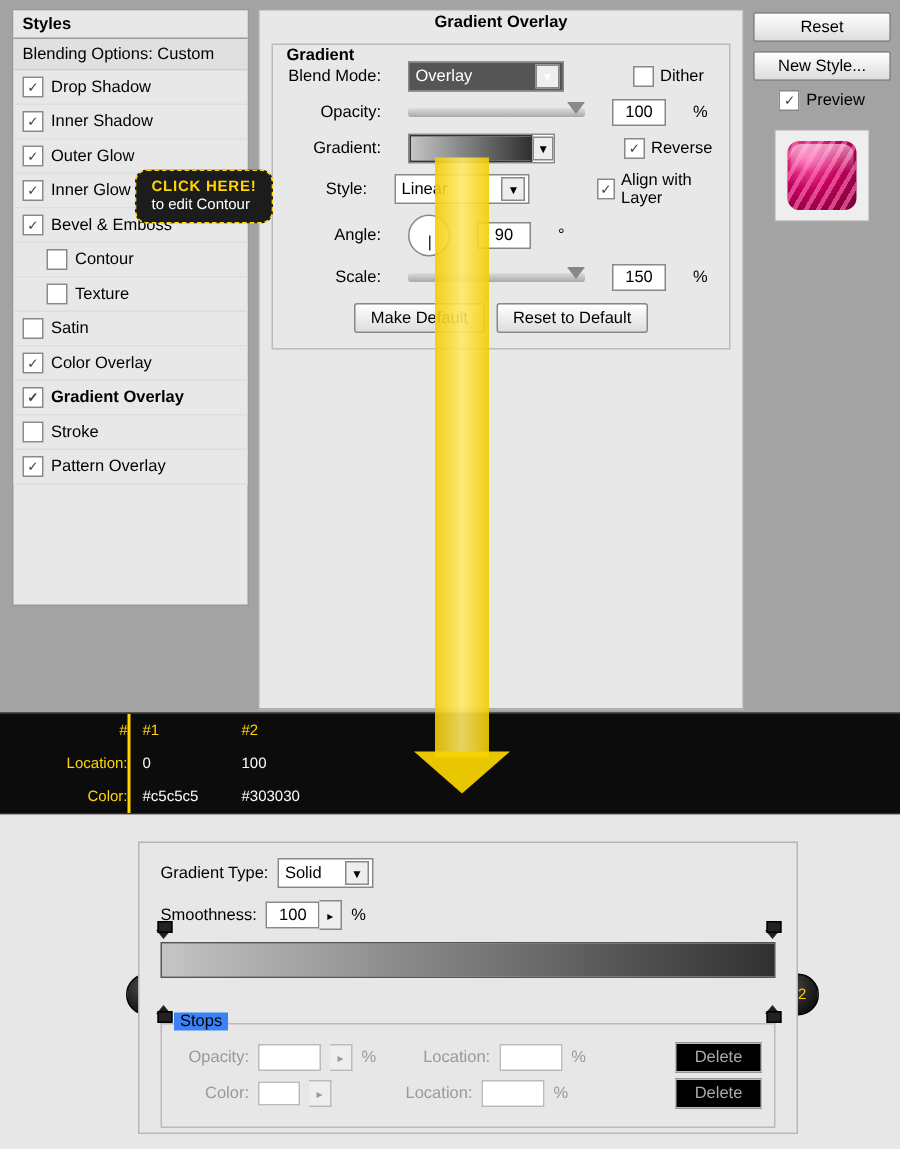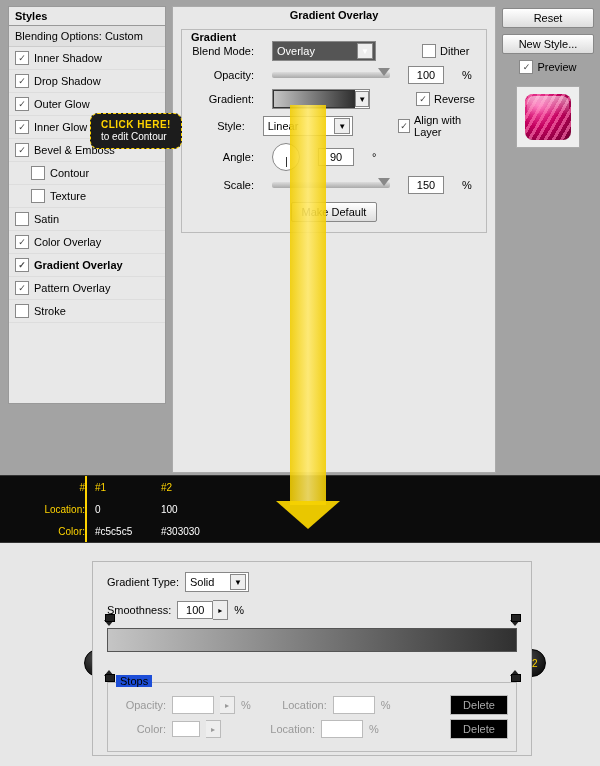--- a/index.html
+++ b/index.html
@@ -86,46 +86,46 @@
 .stop-bot{position:absolute;bottom:-8px;width:10px;height:10px}
 .stop-bot::before{content:"";position:absolute;left:0;bottom:0;width:0;height:0;border-left:5px solid transparent;border-right:5px solid transparent;border-bottom:6px solid #222}
 .stop-bot::after{content:"";position:absolute;left:1px;bottom:-6px;width:8px;height:6px;background:#222;border:1px solid #000}
 
 
 .marker{position:absolute;width:26px;height:26px;border-radius:50%;background:radial-gradient(circle at 35% 30%,#444,#000);color:#ffd400;font-size:10px;display:flex;align-items:center;justify-content:center;border:1px solid #000}
 .mk1{left:84px;top:106px}
 .mk2{left:518px;top:106px}
 
 .stops-fs{border:1px solid #bbb;padding:8px;position:relative;margin-top:14px}
-.stops-lg{position:absolute;top:-8px;left:8px;background:#1d4ed8;padding:0 4px}
+.stops-lg{position:absolute;top:-8px;left:8px;background:#3b82f6;padding:0 4px}
 .sf-row{display:flex;align-items:center;gap:6px;margin:4px 0;color:#999}
 .sf-lbl{width:50px;text-align:right}
 .sf-box{width:40px;height:16px;border:1px solid #bbb;background:#fff}
 .sf-mini{width:14px;height:16px;background:#eee;border:1px solid #bbb;border-left:none;font-size:8px;display:flex;align-items:center;justify-content:center}
 .sf-del{width:56px;height:18px;border:1px solid #bbb;background:#000000;text-align:center;line-height:18px;color:#aaa;margin-left:auto}
 .sf-swatch{width:26px;height:14px;border:1px solid #bbb;background:#fff}
 </style>
 </head>
 <body>
 
 <div class="wrap">
 
   <div class="top">
 
     <div class="styles">
       <div class="styles-hdr">Styles</div>
       <div class="styles-opt">Blending Options: Custom</div>
       <div id="styles-list">
           <div class="styles-row">
             <span class="cbx on"></span>
+            <span>Drop Shadow</span>
+          </div>
+          <div class="styles-row">
+            <span class="cbx on"></span>
             <span>Inner Shadow</span>
-          </div>
-          <div class="styles-row">
-            <span class="cbx on"></span>
-            <span>Drop Shadow</span>
           </div>
           <div class="styles-row">
             <span class="cbx on"></span>
             <span>Outer Glow</span>
           </div>
           <div class="styles-row">
             <span class="cbx on"></span>
             <span>Inner Glow</span>
           </div>
           <div class="styles-row">
@@ -146,26 +146,26 @@
           </div>
           <div class="styles-row">
             <span class="cbx on"></span>
             <span>Color Overlay</span>
           </div>
           <div class="styles-row active">
             <span class="cbx on"></span>
             <span>Gradient Overlay</span>
           </div>
           <div class="styles-row">
-            <span class="cbx on"></span>
-            <span>Pattern Overlay</span>
-          </div>
-          <div class="styles-row">
             <span class="cbx"></span>
             <span>Stroke</span>
+          </div>
+          <div class="styles-row">
+            <span class="cbx on"></span>
+            <span>Pattern Overlay</span>
           </div>
         </div>
       <div class="styles-filler"></div>
     </div>
 
     <div class="panel">
       <div class="panel-title">Gradient Overlay</div>
       <div class="fieldset-wrap">
         <div class="fieldset-lg">Gradient</div>
         <div class="fieldset">
@@ -218,20 +218,21 @@
             <span>°</span>
           </div>
           <div class="frow">
             <div class="lbl">Scale:</div>
             <div class="slider" style="max-width:118px"></div>
             <div class="numbox">150</div>
             <span>%</span>
           </div>
           <div class="btn-row">
             <div class="pbtn">Make Default</div>
+            <div class="pbtn">Reset to Default</div>
           </div>
         </div>
       </div>
     </div>
 
     <div class="right">
       <div class="winbtn">Reset</div>
       <div class="winbtn">New Style...</div>
       <div class="ck" style="justify-content:center">
         <span class="cbx on"></span>

